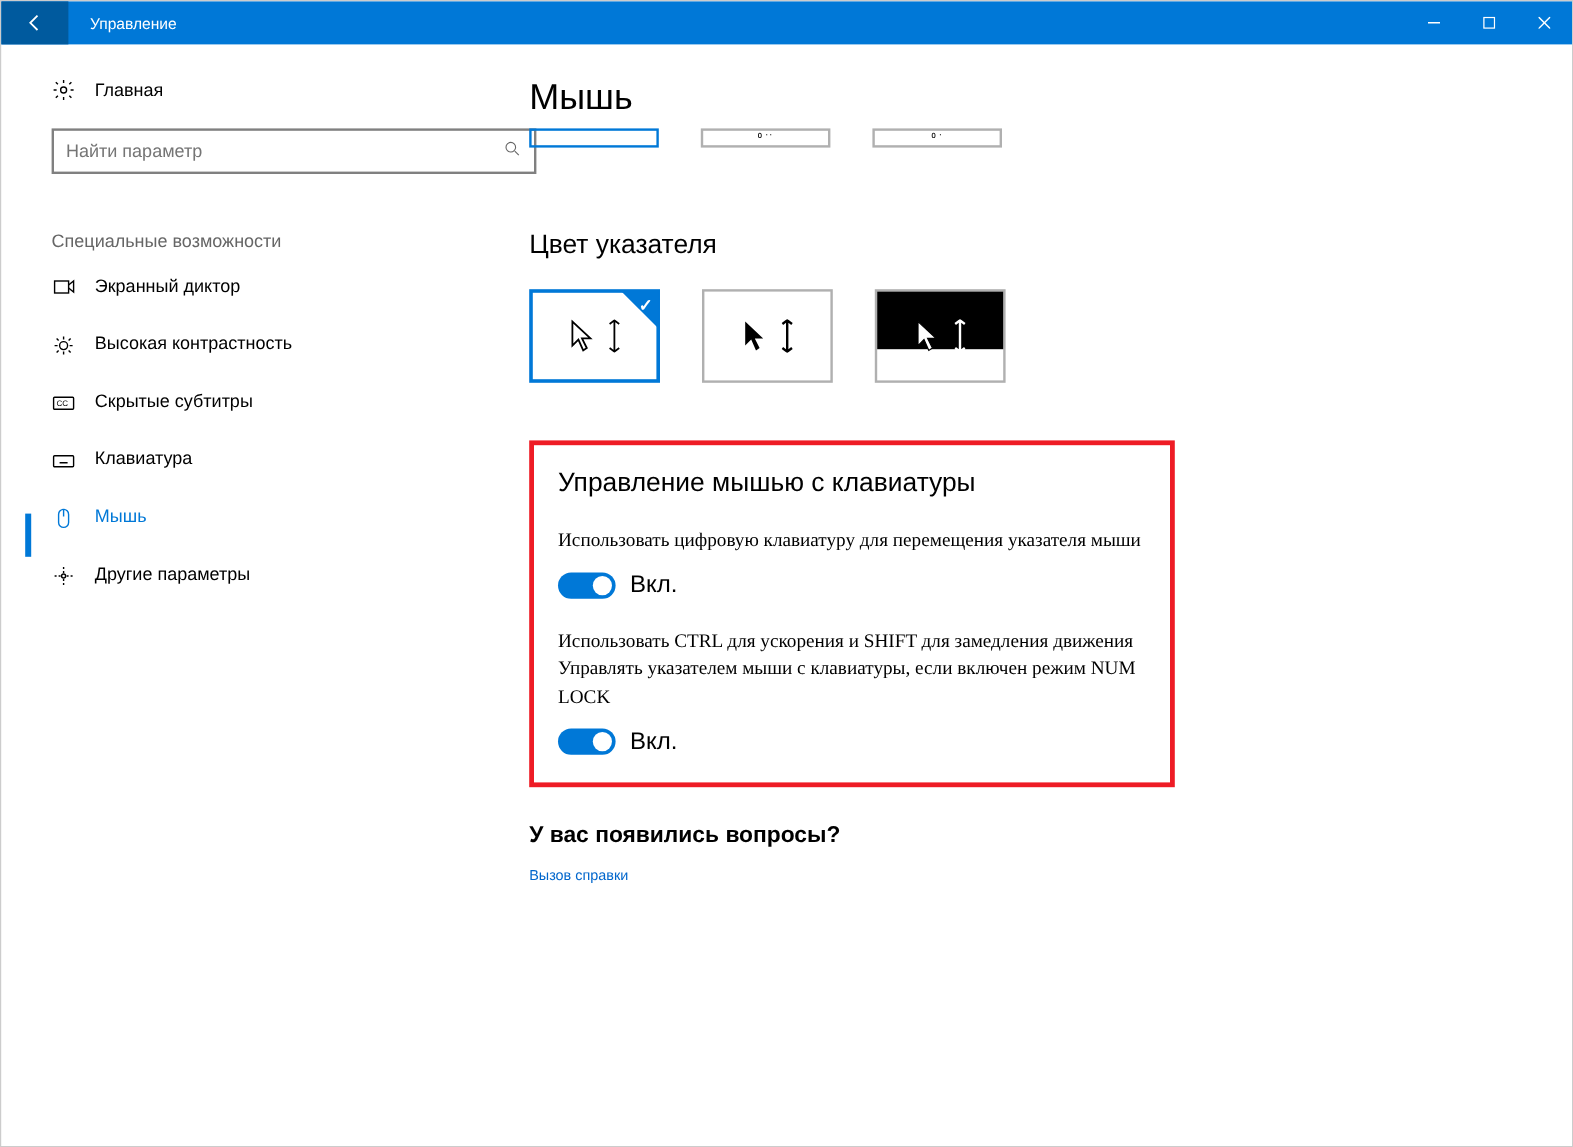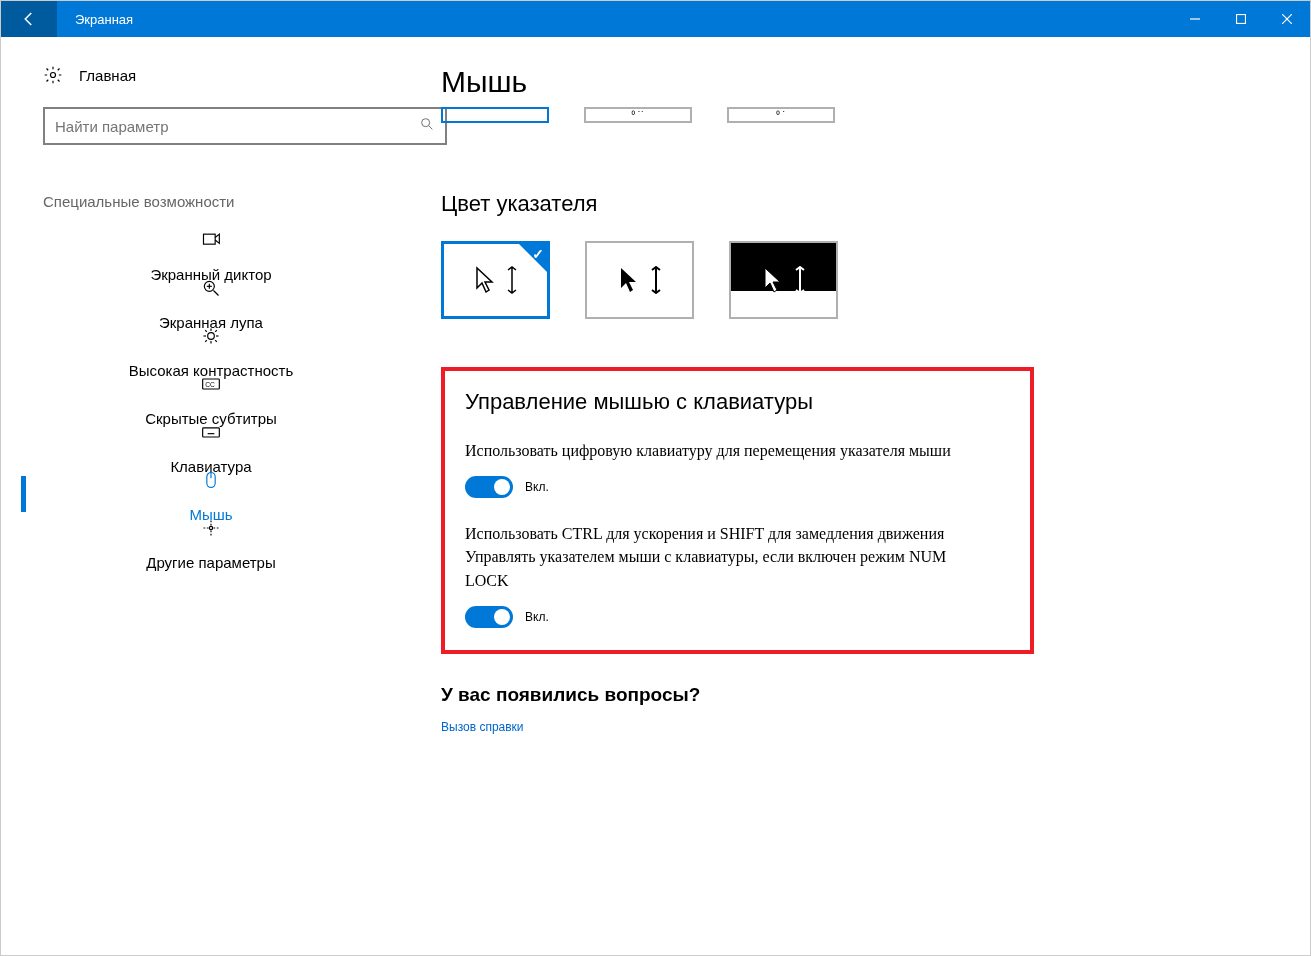--- a/index.html
+++ b/index.html
@@ -18,21 +18,21 @@
 .sidebar { width: 380px; padding: 28px 22px 0 22px; margin-left: 20px; }
 .home-row { display: flex; align-items: center; gap: 16px; margin-bottom: 22px; }
 .home-row .icon { width: 20px; height: 20px; display: flex; align-items: center; justify-content: center; }
 .home-row span.lbl { font-size: 15px; color: #000; }
 .search-box { width: 404px; height: 38px; border: 2px solid #808080; display: flex; align-items: center; padding: 0 10px; }
 .search-box input { border: none; outline: none; flex: 1; font-size: 15px; color: #555; background: transparent; }
 .search-box .sicon { color: #666; }
 
 .section-lbl { font-size: 15px; color: #666; margin-top: 48px; margin-bottom: 20px; }
 
-.nav-item { display: flex; align-items: center; gap: 16px; height: 48px; font-size: 15px; color: #000; cursor: pointer; position: relative; padding-left: 0; flex-direction: column; }
+.nav-item { display: flex; gap: 16px; height: 48px; font-size: 15px; color: #000; cursor: pointer; position: relative; padding-left: 0; }
 .nav-item .icon { width: 20px; height: 20px; display: flex; align-items: center; justify-content: center; flex-shrink: 0; }
 .nav-item.active { color: #0078d7; }
 .nav-item.active::before { content: ""; position: absolute; left: -22px; top: 6px; bottom: 6px; width: 5px; background: #0078d7; }
 
 .main { flex: 1; padding: 28px 0 0 40px; overflow: hidden; }
 .page-title { font-size: 30px; font-weight: 400; margin-bottom: 8px; }
 
 .opt-row { display: flex; gap: 35px; margin-top: 4px; }
 .opt-box { width: 108px; height: 16px; border: 2px solid #b0b0b0; display: flex; align-items: center; justify-content: center; gap: 14px; font-size: 18px; }
 .opt-box.sel { border-color: #0078d7; }
@@ -40,46 +40,46 @@
 .section-title { font-size: 22px; font-weight: 400; margin-top: 68px; margin-bottom: 24px; }
 
 .color-row { display: flex; gap: 35px; }
 .color-box { width: 109px; height: 78px; border: 2px solid #b0b0b0; display: flex; align-items: center; justify-content: center; gap: 12px; position: relative; }
 .color-box.sel { border: 3px solid #0078d7; }
 .color-box .corner { position: absolute; top: -2px; right: -2px; width: 0; height: 0; border-left: 32px solid transparent; border-top: 32px solid #0078d7; }
 .color-box .check { position: absolute; top: 2px; right: 3px; color: #fff; font-size: 14px; font-weight: bold; }
 .color-box .dark-bg { position: absolute; top: 0; left: 0; right: 0; height: 48px; background: #000; }
 .color-box .ptr-wrap { position: relative; z-index: 1; display: flex; gap: 12px; align-items: center; }
 
-.hl-box { border: 4px solid #ee1c25; padding: 18px 8px 18px 20px; margin-top: 48px; width: 593px; }
+.hl-box { border: 4px solid #ee1c25; padding: 18px 8px 18px 20px; margin-top: 48px; width: 538px; }
 .hl-box .ktitle { font-size: 22px; font-weight: 400; margin-bottom: 24px; }
 .setting-lbl { font-size: 16px; color: #000; line-height: 1.45; max-width: 490px; font-family: Liberation Serif, serif; }
 .toggle-row { display: flex; align-items: center; gap: 12px; margin-top: 14px; margin-bottom: 24px; }
 .toggle { width: 48px; height: 22px; border-radius: 11px; position: relative; }
 .toggle.on { background: #0078d7; }
 .toggle.on .knob { position: absolute; right: 3px; top: 3px; width: 16px; height: 16px; border-radius: 50%; background: #fff; }
 .toggle.off { background: #fff; border: 2px solid #000; }
 .toggle.off .knob { position: absolute; left: 2px; top: 2px; width: 14px; height: 14px; border-radius: 50%; background: #000; }
-.toggle-state { font-size: 12px; }
+.toggle-state { font-size: 20px; }
 
 .qtitle { font-size: 19px; font-weight: 700; margin-top: 30px; margin-bottom: 14px; }
 .link { color: #0066cc; font-size: 12px; cursor: pointer; }
 
 svg.ico { width: 20px; height: 20px; stroke: currentColor; fill: none; stroke-width: 1.4; }
 </style>
 </head>
 <body>
 
 <div class="titlebar">
   <div class="back-btn">
     <svg viewBox="0 0 24 24">
         <path d="M15 4 L7 12 L15 20" stroke="#fff" stroke-width="2" fill="none"></path>
       </svg>
   </div>
-  <div class="title-text">Экранная</div>
+  <div class="title-text">Управление</div>
   <div class="win-controls">
     <div class="win-btn">
         <svg viewBox="0 0 10 10">
           <line x1="0" y1="5" x2="10" y2="5"></line>
         </svg>
       </div>
     <div class="win-btn">
         <svg viewBox="0 0 10 10">
           <rect x="0.5" y="0.5" width="9" height="9"></rect>
         </svg>
@@ -117,31 +117,20 @@
     <div class="section-lbl">Специальные возможности</div>
 
     <div class="nav-item">
       <span class="icon">
         <svg class="ico" viewBox="0 0 24 24">
             <rect x="3" y="5" width="14" height="12"></rect>
             <path d="M17 9 L22 5 L22 16 L17 12"></path>
           </svg>
       </span>
       <span>Экранный диктор</span>
-    </div>
-    <div class="nav-item">
-      <span class="icon">
-        <svg class="ico" viewBox="0 0 24 24">
-            <circle cx="10" cy="10" r="6"></circle>
-            <line x1="7" y1="10" x2="13" y2="10"></line>
-            <line x1="10" y1="7" x2="10" y2="13"></line>
-            <line x1="15" y1="15" x2="21" y2="21"></line>
-          </svg>
-      </span>
-      <span>Экранная лупа</span>
     </div>
     <div class="nav-item">
       <span class="icon">
         <svg class="ico" viewBox="0 0 24 24">
             <circle cx="12" cy="12" r="4"></circle>
             <line x1="12" y1="3" x2="12" y2="6"></line>
             <line x1="12" y1="18" x2="12" y2="21"></line>
             <line x1="3" y1="12" x2="6" y2="12"></line>
             <line x1="18" y1="12" x2="21" y2="12"></line>
             <line x1="5" y1="5" x2="7" y2="7"></line>

